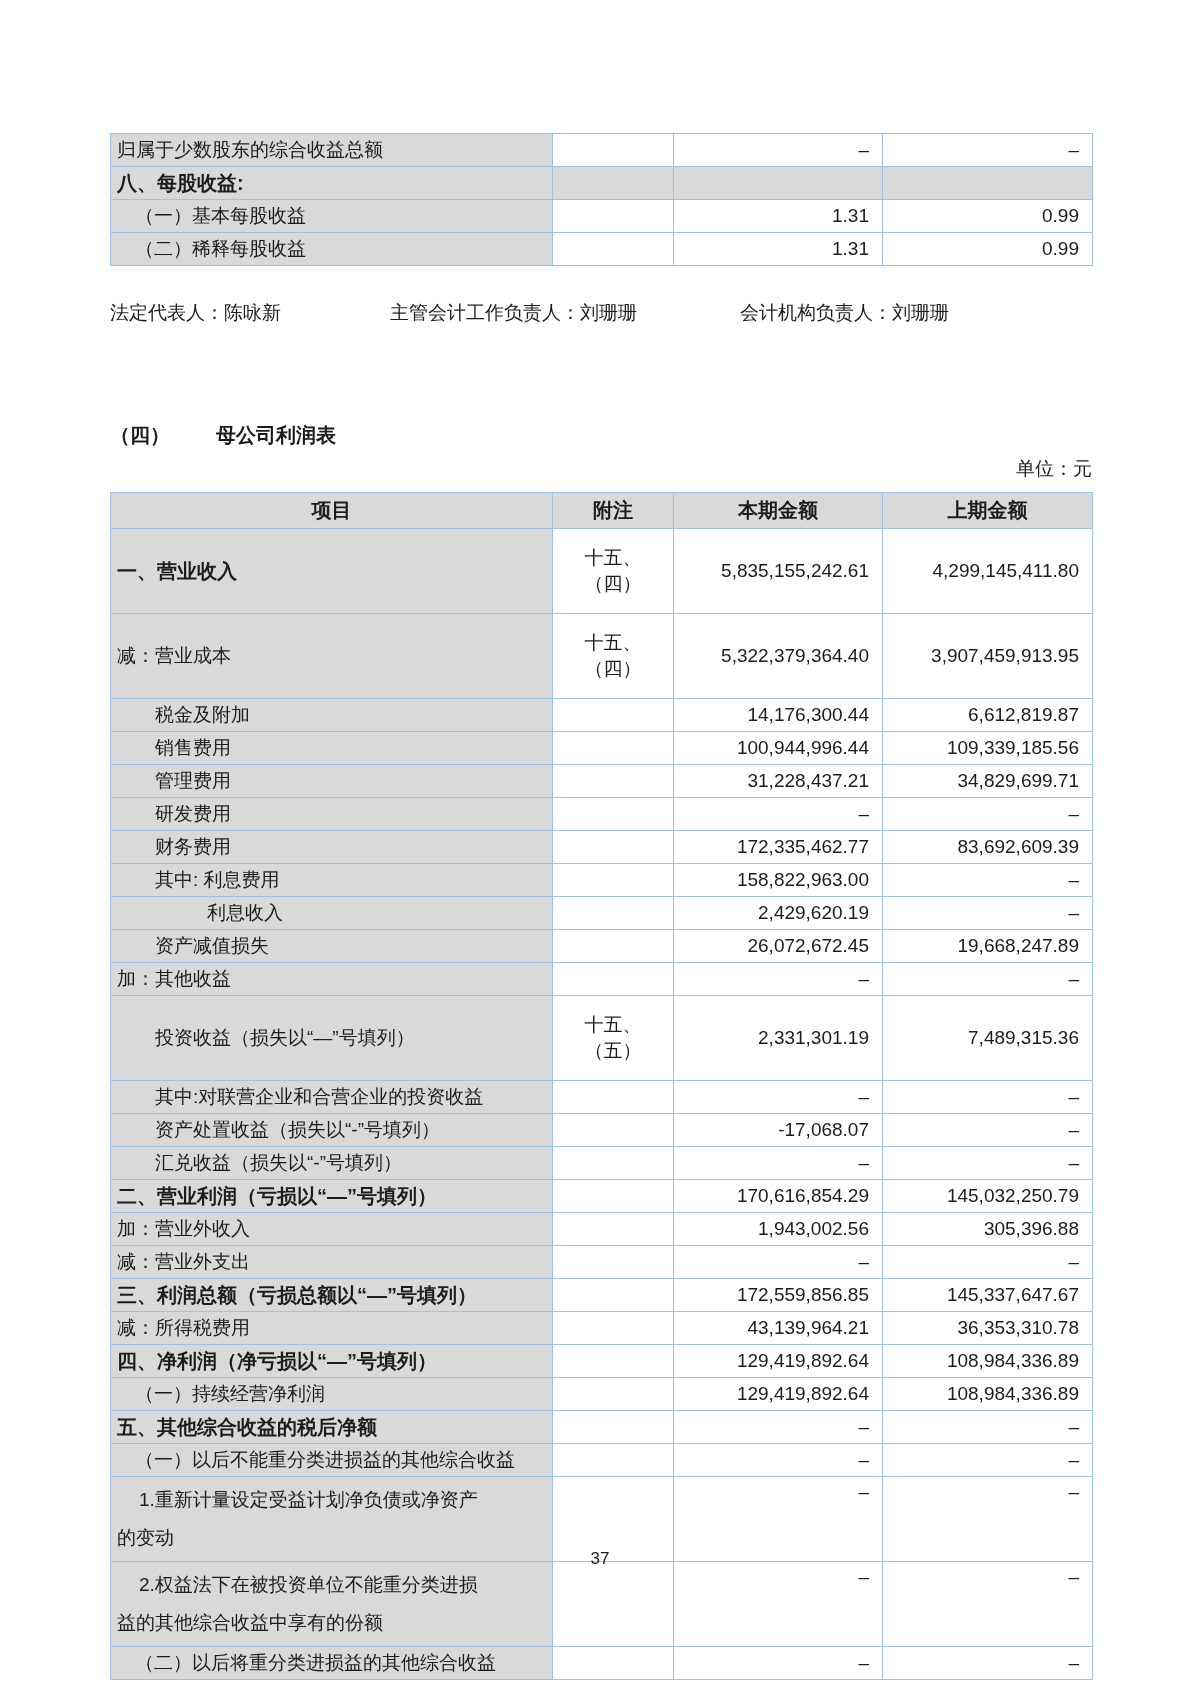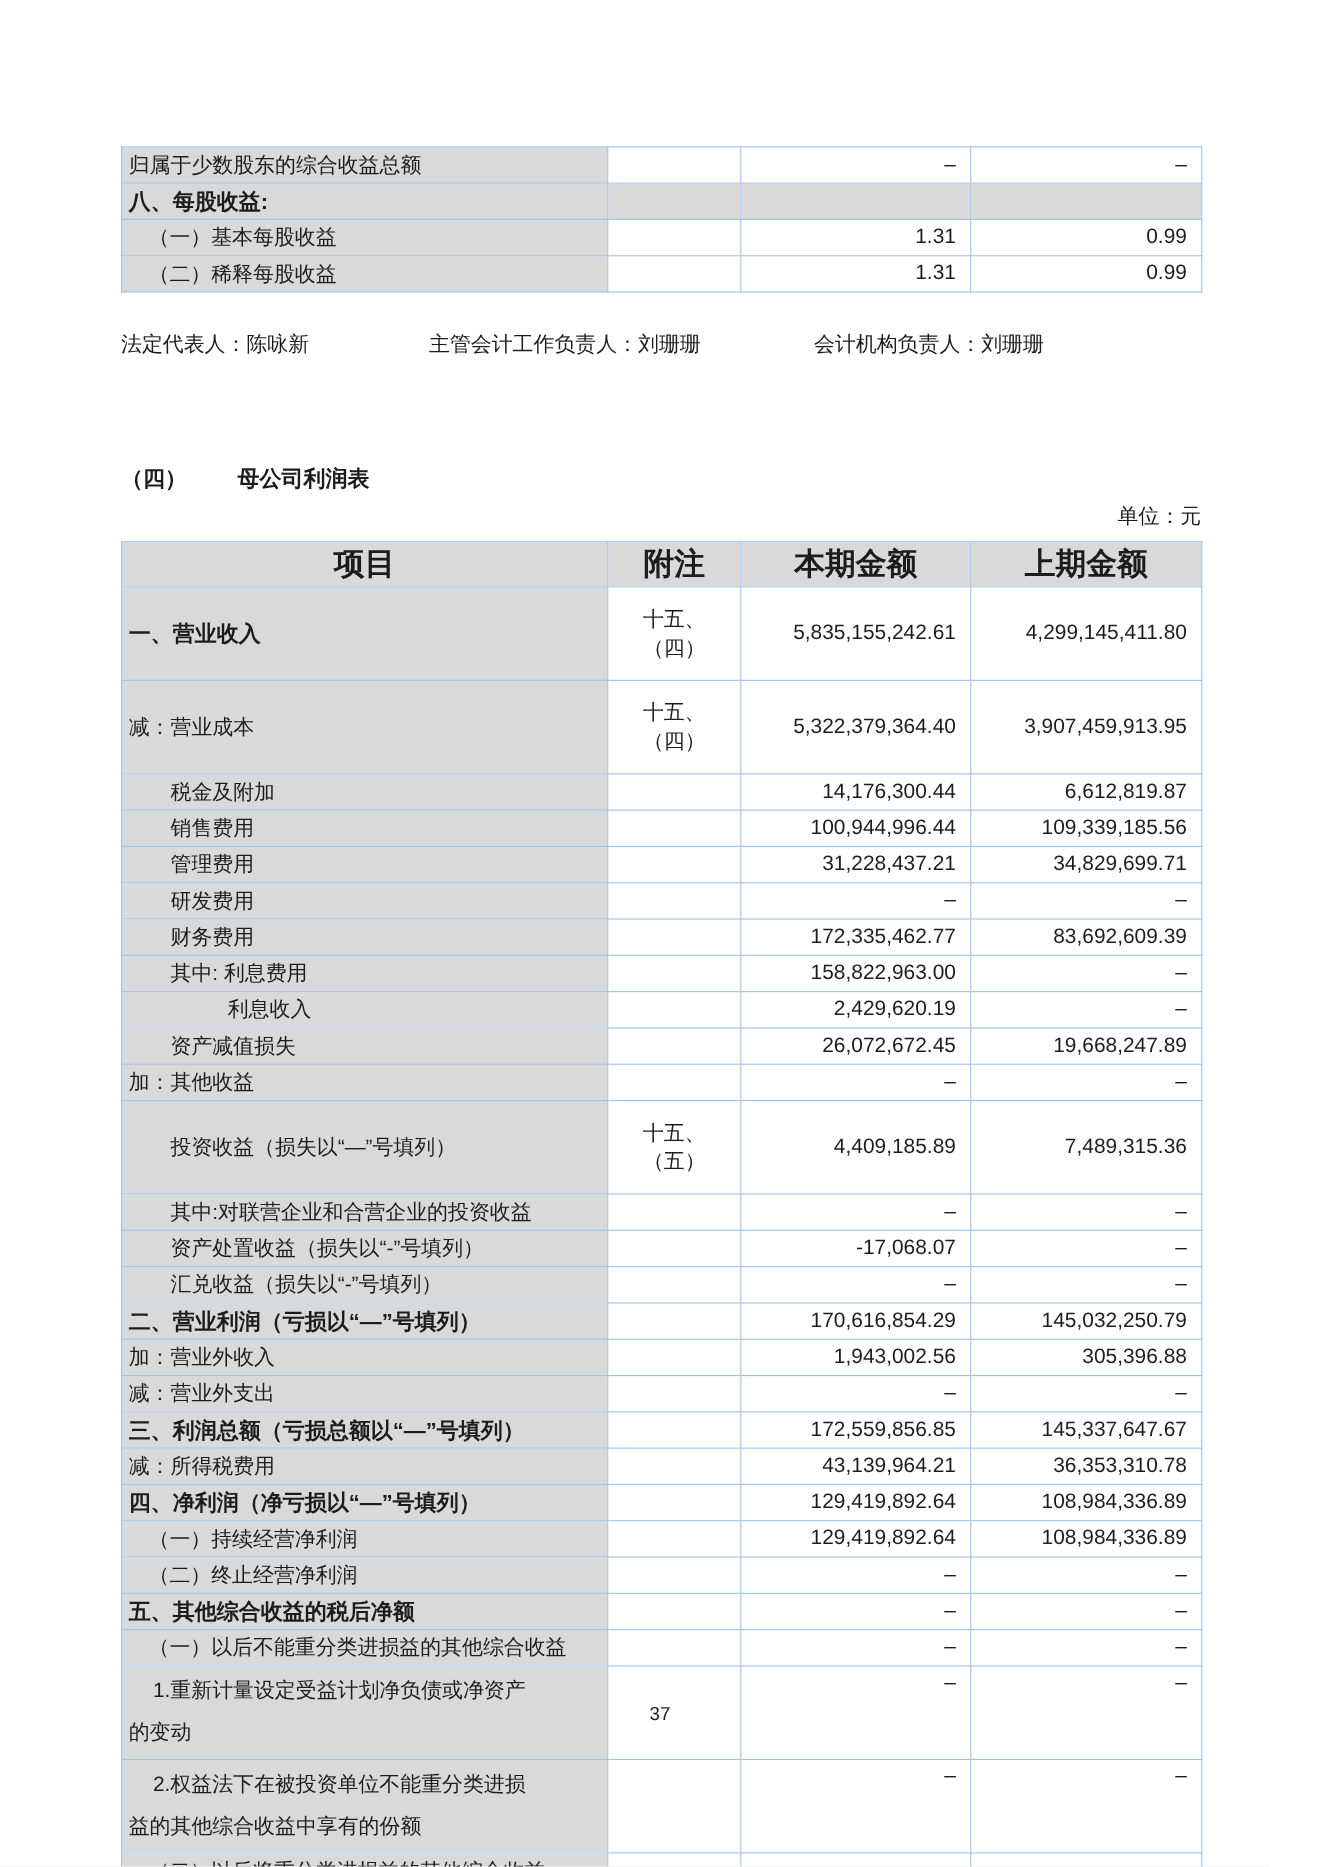--- a/index.html
+++ b/index.html
@@ -24,21 +24,21 @@
   }
   table.fin td,table.fin th{
     border:1px solid var(--border);
     font-size:19px;
     font-weight:normal;
     overflow:hidden;
   }
   table.fin th{
     background:var(--shade);
     font-weight:bold;
-    font-size:28px;
+    font-size:20px;
     text-align:center;
     height:33px;
   }
   table.fin tr{height:30px;}
   .top-fin tr{height:31px;}
   td.cell-label{
     background:var(--shade);
     padding-left:6px;
     text-align:left;
   }
@@ -203,21 +203,21 @@
           </tr>
           <tr class="a">
             <td class="cell-label">加：其他收益</td>
             <td class="cell-note"></td>
             <td class="cell-num">–</td>
             <td class="cell-num">–</td>
           </tr>
           <tr class="b">
             <td class="cell-label">投资收益（损失以“—”号填列）</td>
             <td class="cell-note">十五、（五）</td>
-            <td class="cell-num">4,409,185.89</td>
+            <td class="cell-num">2,331,301.19</td>
             <td class="cell-num">7,489,315.36</td>
           </tr>
           <tr class="b">
             <td class="cell-label">其中:对联营企业和合营企业的投资收益</td>
             <td class="cell-note"></td>
             <td class="cell-num">–</td>
             <td class="cell-num">–</td>
           </tr>
           <tr class="b">
             <td class="cell-label">资产处置收益（损失以“-”号填列）</td>
@@ -265,26 +265,20 @@
             <td class="cell-label">四、净利润（净亏损以“—”号填列）</td>
             <td class="cell-note"></td>
             <td class="cell-num">129,419,892.64</td>
             <td class="cell-num">108,984,336.89</td>
           </tr>
           <tr class="d">
             <td class="cell-label">（一）持续经营净利润</td>
             <td class="cell-note"></td>
             <td class="cell-num">129,419,892.64</td>
             <td class="cell-num">108,984,336.89</td>
-          </tr>
-          <tr class="d">
-            <td class="cell-label">（二）终止经营净利润</td>
-            <td class="cell-note"></td>
-            <td class="cell-num">–</td>
-            <td class="cell-num">–</td>
           </tr>
           <tr class="a sec">
             <td class="cell-label">五、其他综合收益的税后净额</td>
             <td class="cell-note"></td>
             <td class="cell-num">–</td>
             <td class="cell-num">–</td>
           </tr>
           <tr class="d">
             <td class="cell-label">（一）以后不能重分类进损益的其他综合收益</td>
             <td class="cell-note"></td>

